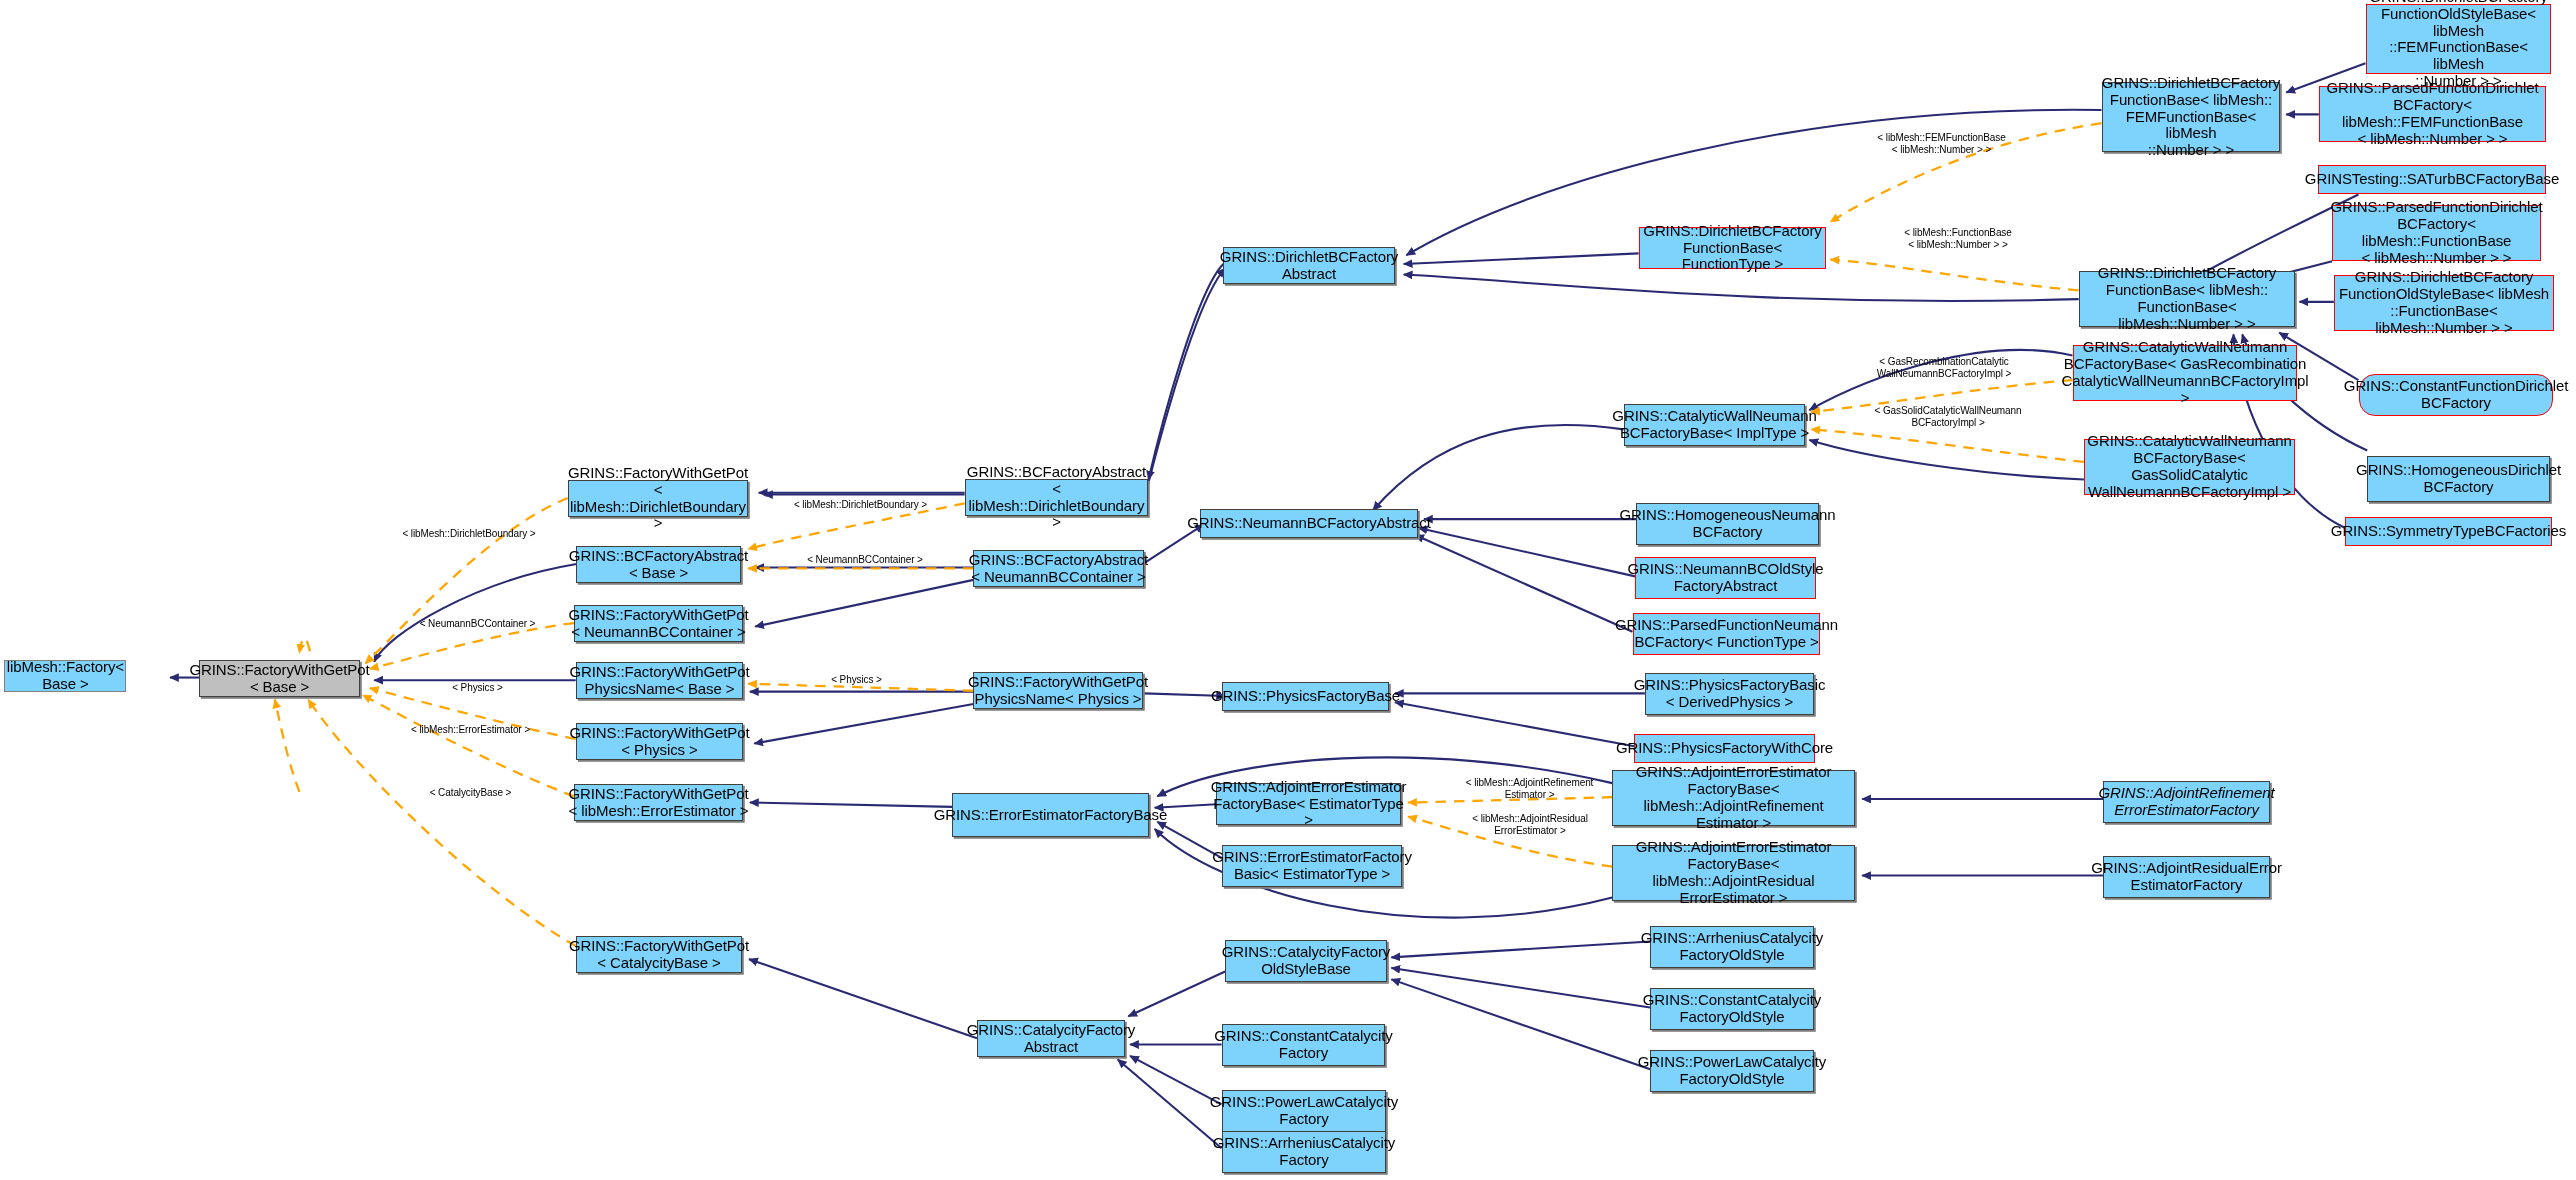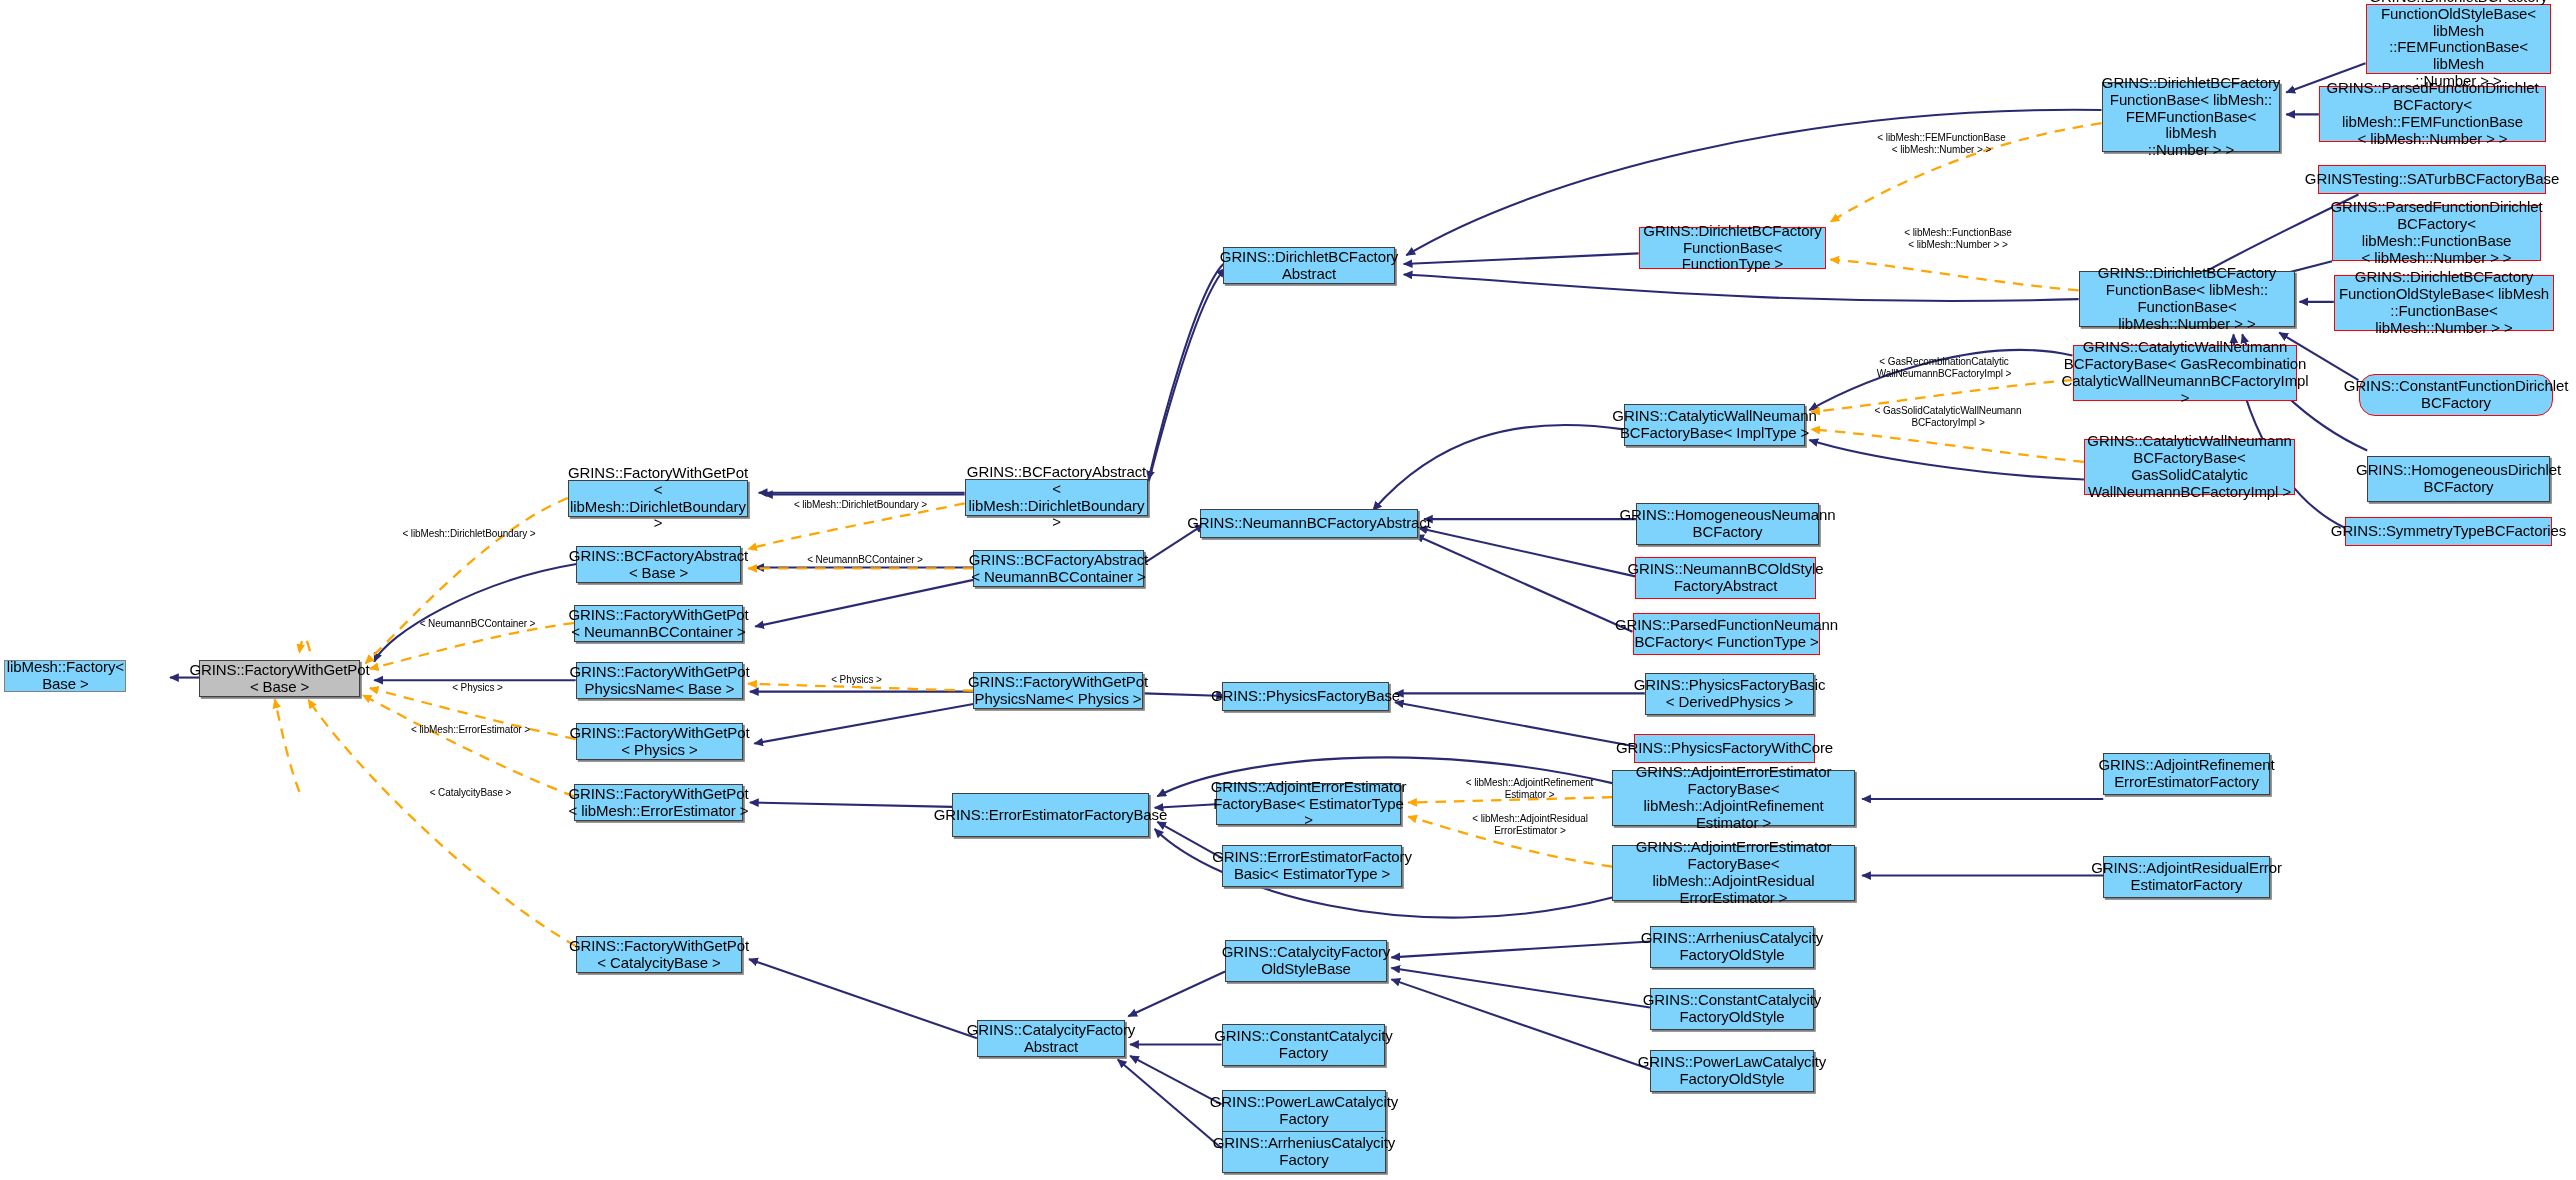--- a/index.html
+++ b/index.html
@@ -250,21 +250,21 @@
 ::Number &gt; &gt;</div>
   <div class="node" style="left:2079px;top:271px;width:216px;height:56px;">GRINS::DirichletBCFactory
 FunctionBase&lt; libMesh::
 FunctionBase&lt; libMesh::Number &gt; &gt;</div>
   <div class="node red" style="left:2073px;top:345px;width:224px;height:56px;">GRINS::CatalyticWallNeumann
 BCFactoryBase&lt; GasRecombination
 CatalyticWallNeumannBCFactoryImpl &gt;</div>
   <div class="node red" style="left:2084px;top:439px;width:211px;height:56px;">GRINS::CatalyticWallNeumann
 BCFactoryBase&lt; GasSolidCatalytic
 WallNeumannBCFactoryImpl &gt;</div>
-  <div class="node" style="left:2103px;top:753px;width:167px;height:42px;">GRINS::AdjointRefinement
+  <div class="node" style="left:2103px;top:781px;width:167px;height:42px;font-style:italic;">GRINS::AdjointRefinement
 ErrorEstimatorFactory</div>
   <div class="node" style="left:2103px;top:856px;width:167px;height:42px;">GRINS::AdjointResidualError
 EstimatorFactory</div>
   <div class="node red" style="left:2366px;top:4.4px;width:185px;height:70px;">GRINS::DirichletBCFactory
 FunctionOldStyleBase&lt; libMesh
 ::FEMFunctionBase&lt; libMesh
 ::Number &gt; &gt;</div>
   <div class="node red" style="left:2319px;top:86px;width:227px;height:56px;">GRINS::ParsedFunctionDirichlet
 BCFactory&lt; libMesh::FEMFunctionBase
 &lt; libMesh::Number &gt; &gt;</div>

